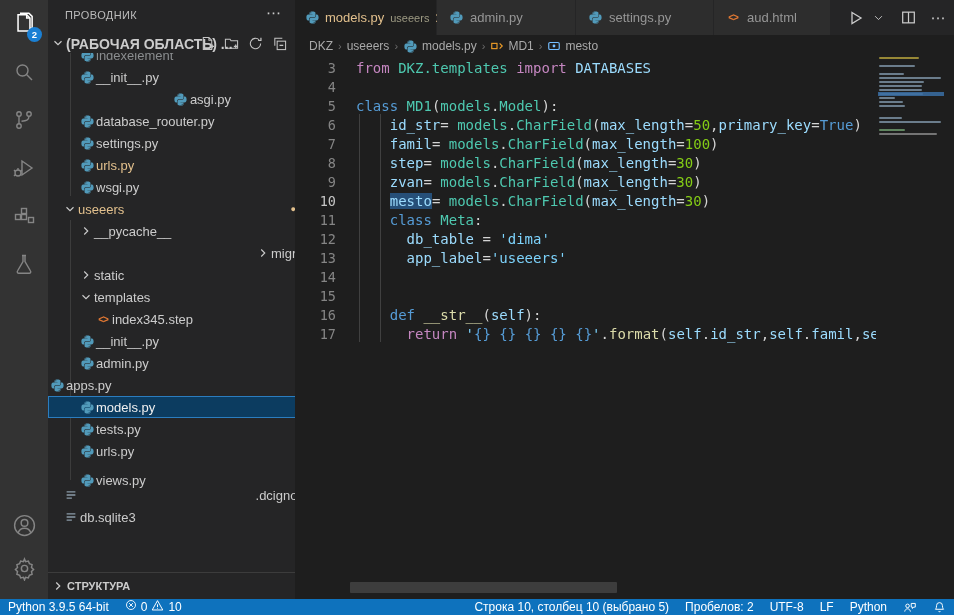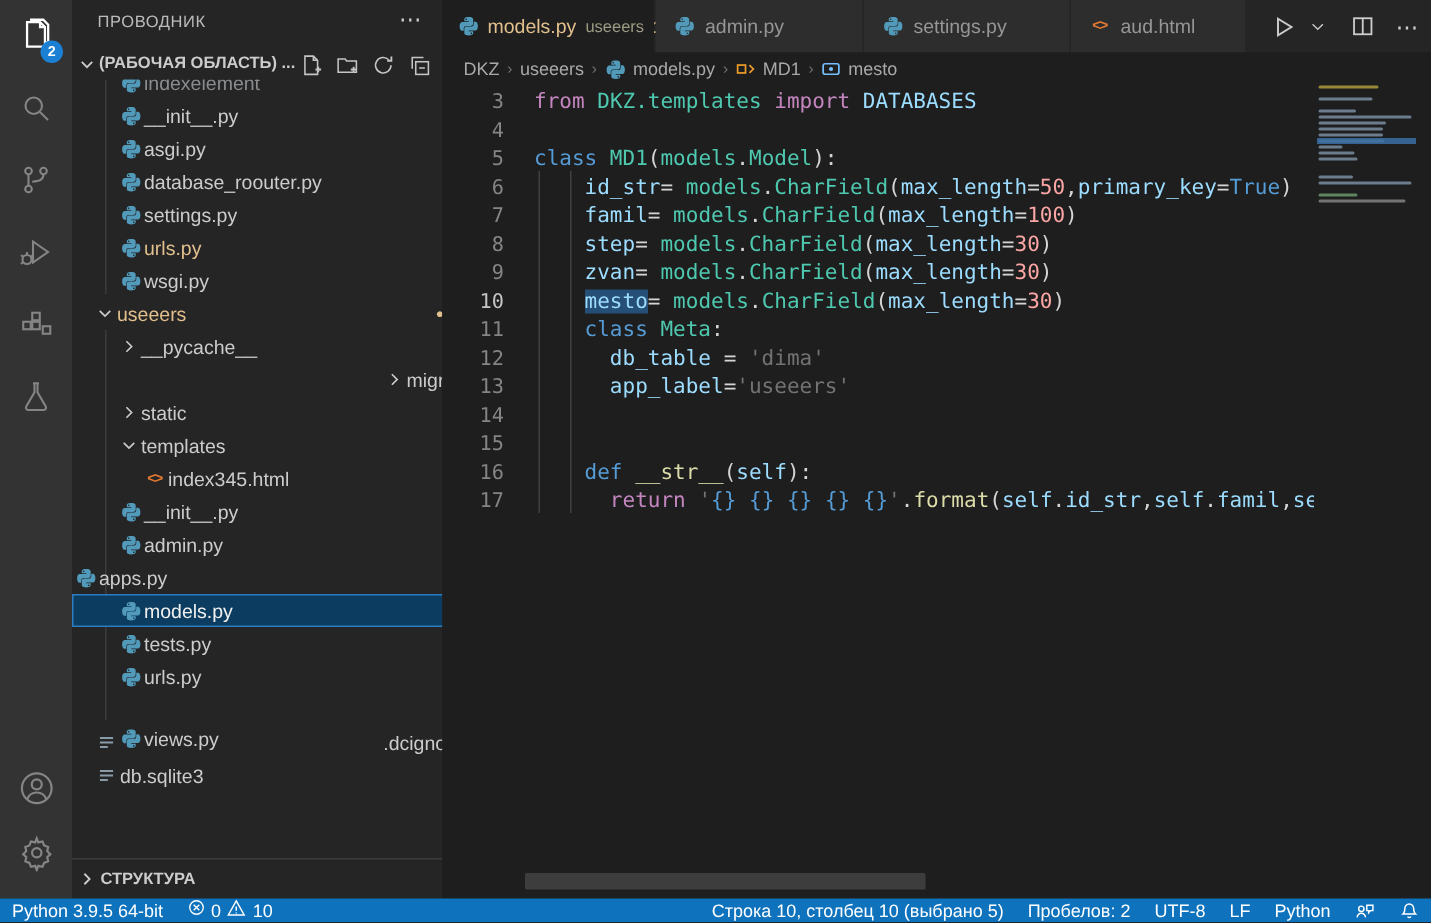--- a/index.html
+++ b/index.html
@@ -10,21 +10,21 @@
   .ab-icon{position:absolute;left:0;width:48px;height:48px;display:flex;align-items:center;justify-content:center;color:#858585;cursor:pointer;}
   .ab-icon svg{stroke:#858585;fill:none;stroke-width:1.4;}
   .ab-icon.active svg{stroke:#ffffff;}
   .ab-badge{position:absolute;right:6px;bottom:6px;min-width:15px;height:15px;border-radius:8px;background:#1b80d4;color:#fff;font-size:9.5px;line-height:15px;text-align:center;font-weight:bold;}
   
   #sidebar{position:absolute;left:48px;top:0;width:247px;height:599px;background:#252526;color:#cccccc;overflow:hidden;}
   #sb-title{position:absolute;left:17px;top:9px;font-size:11px;color:#bbbbbb;letter-spacing:.4px;}
   #sb-more{position:absolute;right:14px;top:4px;font-size:15px;color:#cccccc;cursor:pointer;}
   #sb-section{position:absolute;left:0;top:33px;width:100%;height:20px;}
   #sb-section .chev{position:absolute;left:3px;top:3px;}
-  #sb-section .lbl{position:absolute;left:18px;top:3px;font-size:11px;font-weight:bold;color:#cccccc;white-space:nowrap;}
+  #sb-section .lbl{position:absolute;left:18px;top:3px;font-size:14px;font-weight:bold;color:#cccccc;white-space:nowrap;}
   .sec-icons{position:absolute;right:8px;top:2px;display:flex;gap:8px;}
   .sec-icons span{width:16px;height:16px;display:inline-flex;align-items:center;justify-content:center;cursor:pointer;}
   .sec-icons svg{stroke:#c5c5c5;fill:none;stroke-width:1.1;}
   #tree{position:absolute;left:0;top:53px;width:100%;height:519px;overflow:hidden;}
   .row{position:absolute;left:0;width:100%;height:22px;display:flex;align-items:center;font-size:13px;color:#cccccc;cursor:pointer;white-space:nowrap;}
   .row .chev{width:16px;height:16px;flex:0 0 16px;display:flex;align-items:center;justify-content:center;}
   .row .ficon{width:18px;height:16px;flex:0 0 18px;display:flex;align-items:center;justify-content:center;}
   .row .badge{position:absolute;right:13px;font-size:11.5px;}
   .row.mod, .row.mod .badge{color:#e2c08d;}
   .row.ghost{color:#8a8d8f;}
@@ -49,21 +49,21 @@
   .bc-item{display:flex;align-items:center;cursor:pointer;}
   .bc-sep{margin:0 5px;color:#6e6e6e;font-size:11px;}
   .bc-item .bicon{margin-right:4px;display:flex;}
   
   #code{position:absolute;left:0;top:57px;width:100%;height:542px;font-family:"DejaVu Sans Mono","Liberation Mono",monospace;font-size:14px;}
   .codeline{position:absolute;height:19px;line-height:19px;white-space:pre;left:0;right:0;}
   .codeline .num{position:absolute;left:0;width:41px;text-align:right;color:#858585;font-size:13.5px;}
   .codeline .num.cur{color:#c6c6c6;}
   .codeline .txt{position:absolute;left:61px;right:78px;overflow:hidden;}
   .kw{color:#C586C0}.kd{color:#569CD6}.ty{color:#4EC9B0}.va{color:#9CDCFE}
-  .nu{color:#fca5a5}.st{color:#737373}.fn{color:#DCDCAA}.pl{color:#D4D4D4}
+  .nu{color:#84cc16}.st{color:#7dd3fc}.fn{color:#DCDCAA}.pl{color:#D4D4D4}
   .br{color:#569CD6}.vs{color:#9CDCFE;background:#264F78}
   .iguide{position:absolute;width:1px;background:#404040;}
   
   #minimap{position:absolute;left:583px;top:57px;width:66px;height:200px;cursor:pointer;}
   .mmbar{position:absolute;height:2.4px;border-radius:1px;}
   #mm-sel{position:absolute;left:0;width:66px;height:4px;background:rgba(58,110,165,.85);}
   
   #hscroll{position:absolute;left:55px;top:582px;width:267px;height:11px;background:#4f4f4f;opacity:.65;border-radius:1px;cursor:pointer;}
   
   #statusbar{position:absolute;left:0;top:599px;width:954px;height:16px;background:#0e72bd;color:#ffffff;font-size:12px;display:flex;align-items:center;}
@@ -184,21 +184,21 @@
         </div>
         <div class="row" style="top: 13px; padding-left: 30px;">
           <span class="ficon">
             <svg width="15" height="15" viewBox="0 0 32 32">
               <path fill="#519aba" d="M15.9 3c-6.6 0-6.2 2.9-6.2 2.9v3h6.4v.9H7.2S3 9.3 3 15.9s3.7 6.4 3.7 6.4h2.2v-3.1s-.1-3.7 3.6-3.7h6.3s3.5.1 3.5-3.4V6.4S22.8 3 15.9 3zm-3.5 1.8a1.15 1.15 0 1 1 0 2.3 1.15 1.15 0 0 1 0-2.3z"></path>
               <path fill="#519aba" d="M16.1 29c6.6 0 6.2-2.9 6.2-2.9v-3h-6.4v-.9h8.9s4.2.5 4.2-6.1-3.7-6.4-3.7-6.4h-2.2v3.1s.1 3.7-3.6 3.7h-6.3s-3.5-.1-3.5 3.4v5.7S9.2 29 16.1 29zm3.5-1.8a1.15 1.15 0 1 1 0-2.3 1.15 1.15 0 0 1 0 2.3z"></path>
             </svg>
           </span>
           <span>__init__.py</span>
         </div>
-        <div class="row" style="top: 35px; padding-left: 30px;">
+        <div class="row" style="top: 35px; padding-left: 30px; justify-content: center;">
           <span class="ficon">
             <svg width="15" height="15" viewBox="0 0 32 32">
               <path fill="#519aba" d="M15.9 3c-6.6 0-6.2 2.9-6.2 2.9v3h6.4v.9H7.2S3 9.3 3 15.9s3.7 6.4 3.7 6.4h2.2v-3.1s-.1-3.7 3.6-3.7h6.3s3.5.1 3.5-3.4V6.4S22.8 3 15.9 3zm-3.5 1.8a1.15 1.15 0 1 1 0 2.3 1.15 1.15 0 0 1 0-2.3z"></path>
               <path fill="#519aba" d="M16.1 29c6.6 0 6.2-2.9 6.2-2.9v-3h-6.4v-.9h8.9s4.2.5 4.2-6.1-3.7-6.4-3.7-6.4h-2.2v3.1s.1 3.7-3.6 3.7h-6.3s-3.5-.1-3.5 3.4v5.7S9.2 29 16.1 29zm3.5-1.8a1.15 1.15 0 1 1 0-2.3 1.15 1.15 0 0 1 0 2.3z"></path>
             </svg>
           </span>
           <span>asgi.py</span>
         </div>
         <div class="row" style="top: 57px; padding-left: 30px;">
           <span class="ficon">
@@ -274,21 +274,21 @@
             <svg width="14" height="14" viewBox="0 0 16 16">
               <path d="M4 6l4 4 4-4" stroke="#cccccc" fill="none" stroke-width="1.3"></path>
             </svg>
           </span>
           <span>templates</span>
         </div>
         <div class="row" style="top: 255px; padding-left: 46px;">
           <span class="ficon">
             <span style="color:#e37933;font-weight:bold;font-size:10px;letter-spacing:-1px">&lt;&gt;</span>
           </span>
-          <span>index345.html</span>
+          <span>index345.step</span>
         </div>
         <div class="row" style="top: 277px; padding-left: 30px;">
           <span class="ficon">
             <svg width="15" height="15" viewBox="0 0 32 32">
               <path fill="#519aba" d="M15.9 3c-6.6 0-6.2 2.9-6.2 2.9v3h6.4v.9H7.2S3 9.3 3 15.9s3.7 6.4 3.7 6.4h2.2v-3.1s-.1-3.7 3.6-3.7h6.3s3.5.1 3.5-3.4V6.4S22.8 3 15.9 3zm-3.5 1.8a1.15 1.15 0 1 1 0 2.3 1.15 1.15 0 0 1 0-2.3z"></path>
               <path fill="#519aba" d="M16.1 29c6.6 0 6.2-2.9 6.2-2.9v-3h-6.4v-.9h8.9s4.2.5 4.2-6.1-3.7-6.4-3.7-6.4h-2.2v3.1s.1 3.7-3.6 3.7h-6.3s-3.5-.1-3.5 3.4v5.7S9.2 29 16.1 29zm3.5-1.8a1.15 1.15 0 1 1 0-2.3 1.15 1.15 0 0 1 0 2.3z"></path>
             </svg>
           </span>
           <span>__init__.py</span>
         </div>
@@ -330,21 +330,21 @@
         </div>
         <div class="row" style="top: 387px; padding-left: 30px;">
           <span class="ficon">
             <svg width="15" height="15" viewBox="0 0 32 32">
               <path fill="#519aba" d="M15.9 3c-6.6 0-6.2 2.9-6.2 2.9v3h6.4v.9H7.2S3 9.3 3 15.9s3.7 6.4 3.7 6.4h2.2v-3.1s-.1-3.7 3.6-3.7h6.3s3.5.1 3.5-3.4V6.4S22.8 3 15.9 3zm-3.5 1.8a1.15 1.15 0 1 1 0 2.3 1.15 1.15 0 0 1 0-2.3z"></path>
               <path fill="#519aba" d="M16.1 29c6.6 0 6.2-2.9 6.2-2.9v-3h-6.4v-.9h8.9s4.2.5 4.2-6.1-3.7-6.4-3.7-6.4h-2.2v3.1s.1 3.7-3.6 3.7h-6.3s-3.5-.1-3.5 3.4v5.7S9.2 29 16.1 29zm3.5-1.8a1.15 1.15 0 1 1 0-2.3 1.15 1.15 0 0 1 0 2.3z"></path>
             </svg>
           </span>
           <span>urls.py</span>
         </div>
-        <div class="row" style="top: 428px; padding-left: 30px;">
+        <div class="row" style="top: 416px; padding-left: 30px;">
           <span class="ficon">
             <svg width="15" height="15" viewBox="0 0 32 32">
               <path fill="#519aba" d="M15.9 3c-6.6 0-6.2 2.9-6.2 2.9v3h6.4v.9H7.2S3 9.3 3 15.9s3.7 6.4 3.7 6.4h2.2v-3.1s-.1-3.7 3.6-3.7h6.3s3.5.1 3.5-3.4V6.4S22.8 3 15.9 3zm-3.5 1.8a1.15 1.15 0 1 1 0 2.3 1.15 1.15 0 0 1 0-2.3z"></path>
               <path fill="#519aba" d="M16.1 29c6.6 0 6.2-2.9 6.2-2.9v-3h-6.4v-.9h8.9s4.2.5 4.2-6.1-3.7-6.4-3.7-6.4h-2.2v3.1s.1 3.7-3.6 3.7h-6.3s-3.5-.1-3.5 3.4v5.7S9.2 29 16.1 29zm3.5-1.8a1.15 1.15 0 1 1 0-2.3 1.15 1.15 0 0 1 0 2.3z"></path>
             </svg>
           </span>
           <span>views.py</span>
         </div>
         <div class="row" style="top: 431px; padding-left: 14px; justify-content: space-between;">
           <span class="ficon">

